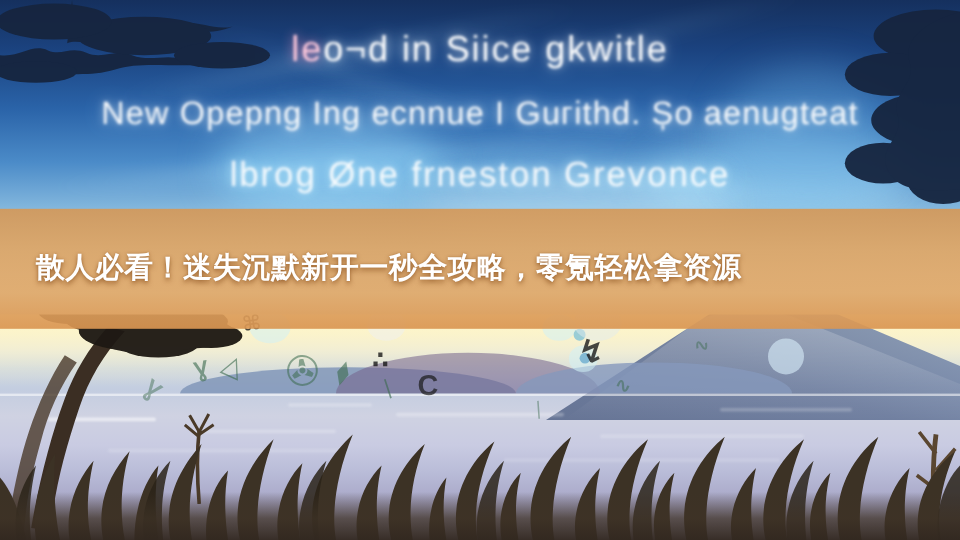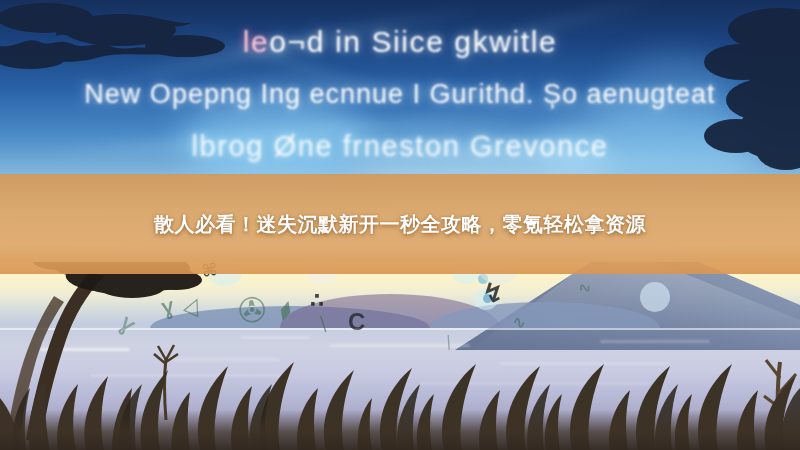--- a/index.html
+++ b/index.html
@@ -96,22 +96,22 @@
   .banner{
     position:absolute;left:0;top:174px;width:800px;height:100px;
     background:linear-gradient(180deg,
        rgba(214,152,86,0.90) 0%,
        rgba(221,163,98,0.90) 35%,
        rgba(224,167,103,0.90) 70%,
        rgba(218,150,82,0.92) 100%);
     display:flex;align-items:center;justify-content:center;
   }
   .banner-title{
-    width:740px;text-align:center;color:#ffffff;
-    font-size:20px;line-height:38px;font-weight:700;letter-spacing:.5px;
+    width:740px;text-align:left;color:#ffffff;
+    font-size:24px;line-height:38px;font-weight:700;letter-spacing:.5px;
     text-shadow:0 2px 4px rgba(120,62,15,.55), 0 0 2px rgba(140,80,25,.5);
   }
   .noclick{pointer-events:none;}
 </style>
 </head>
 <body>
 
 <div class="stage">
 
   <div class="sky">

